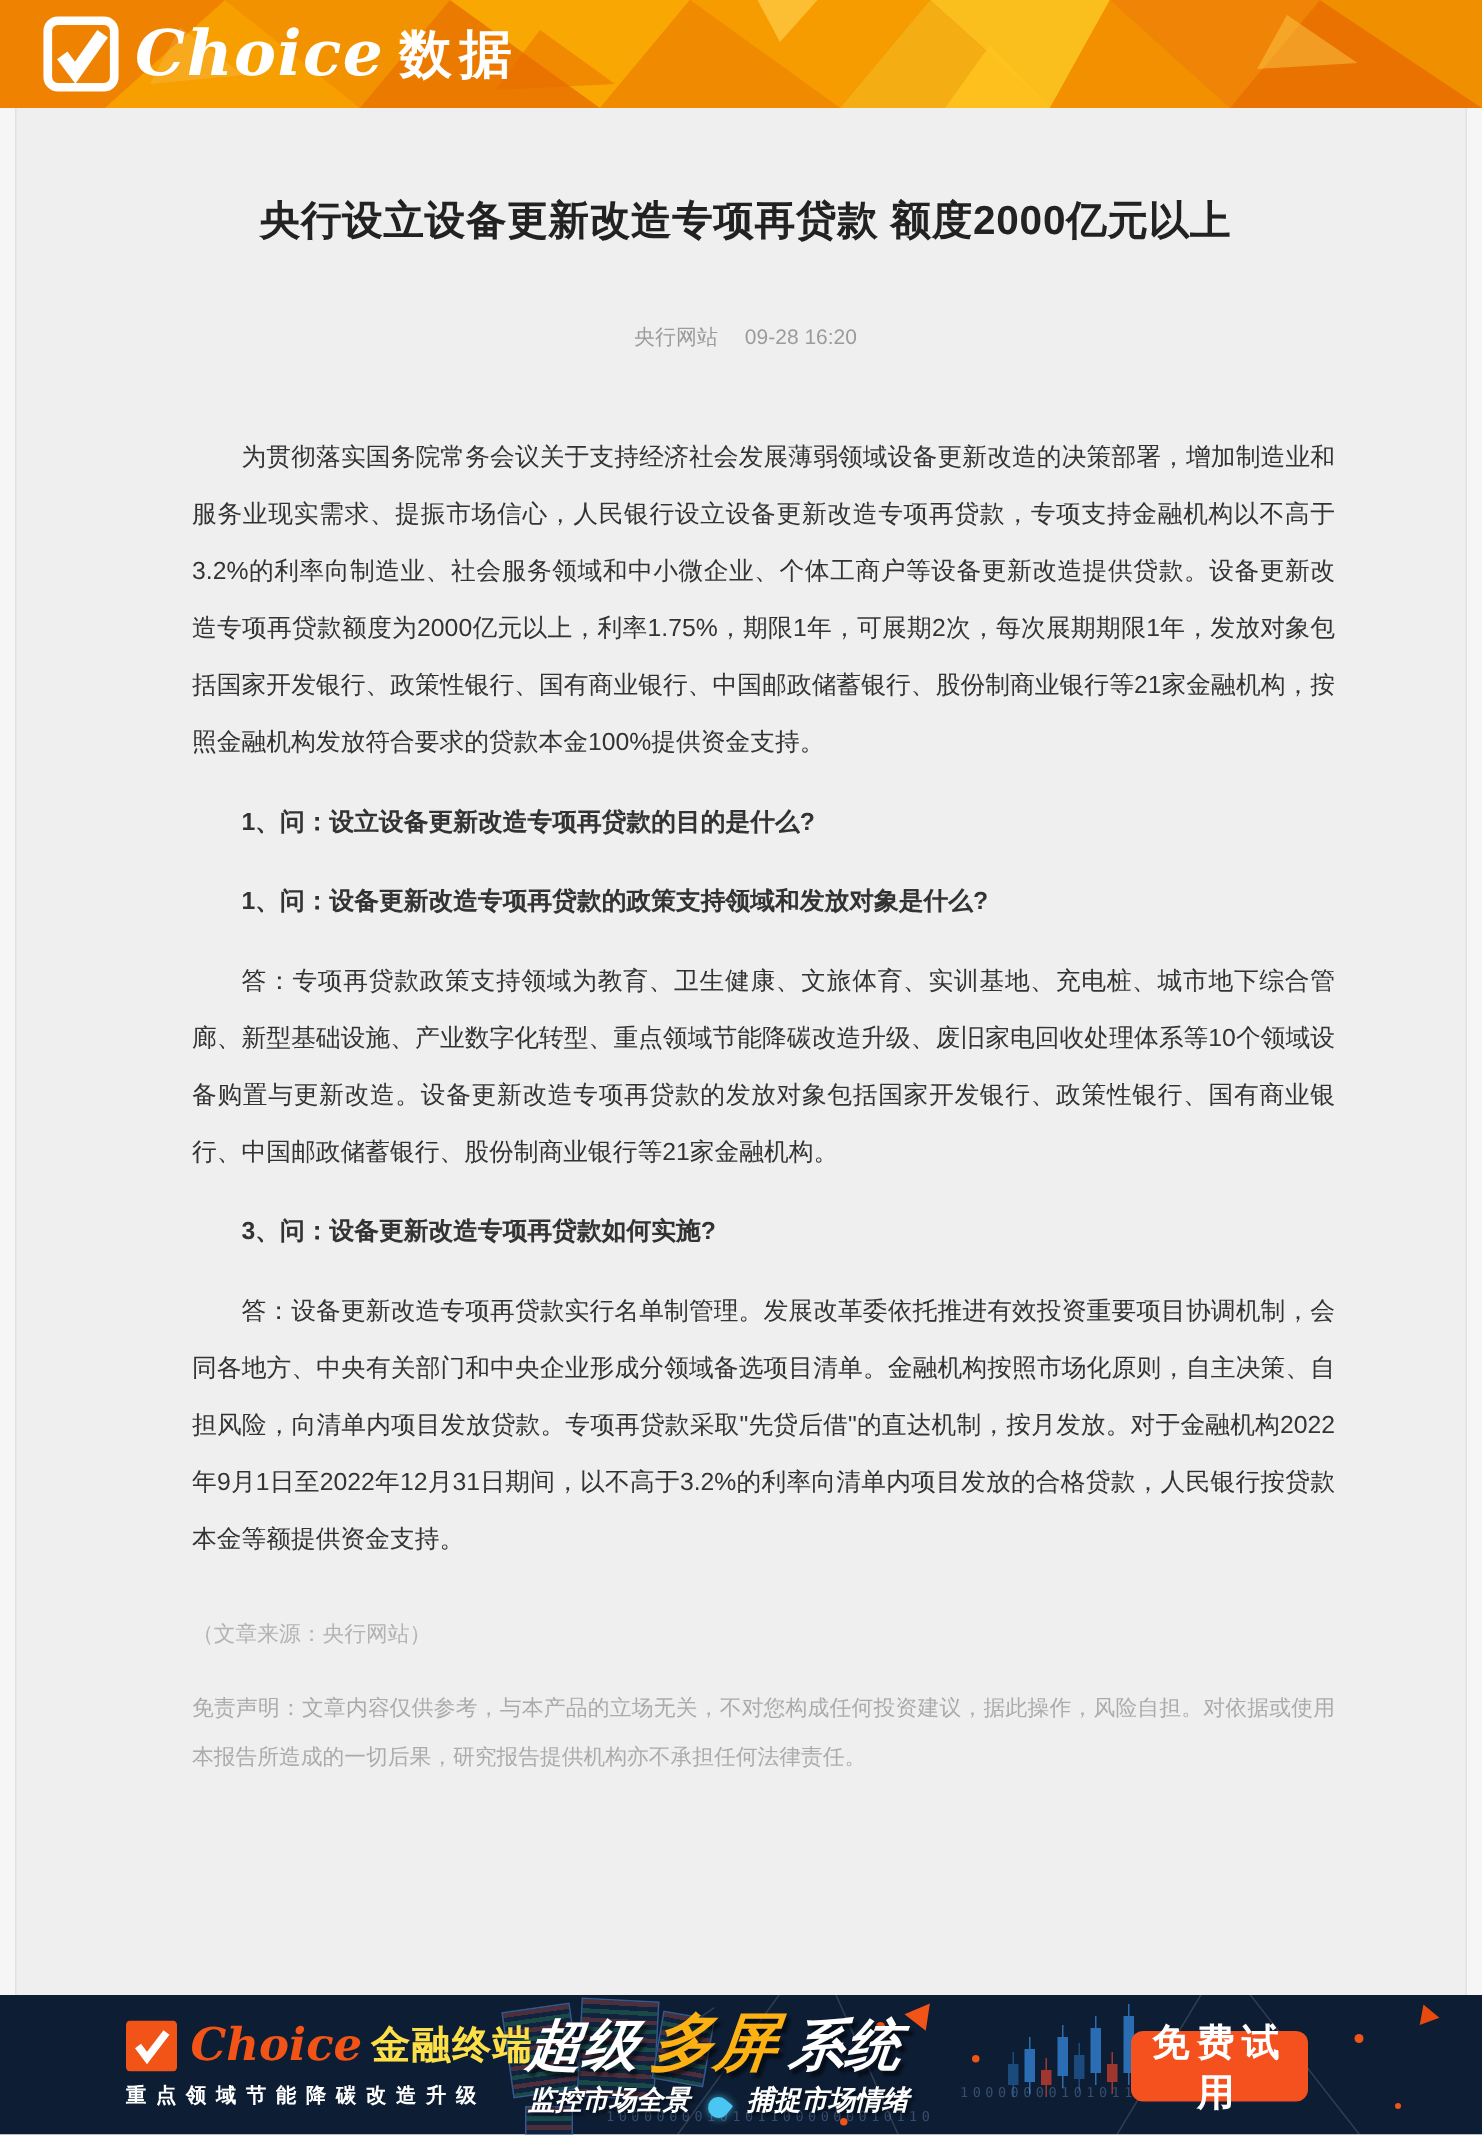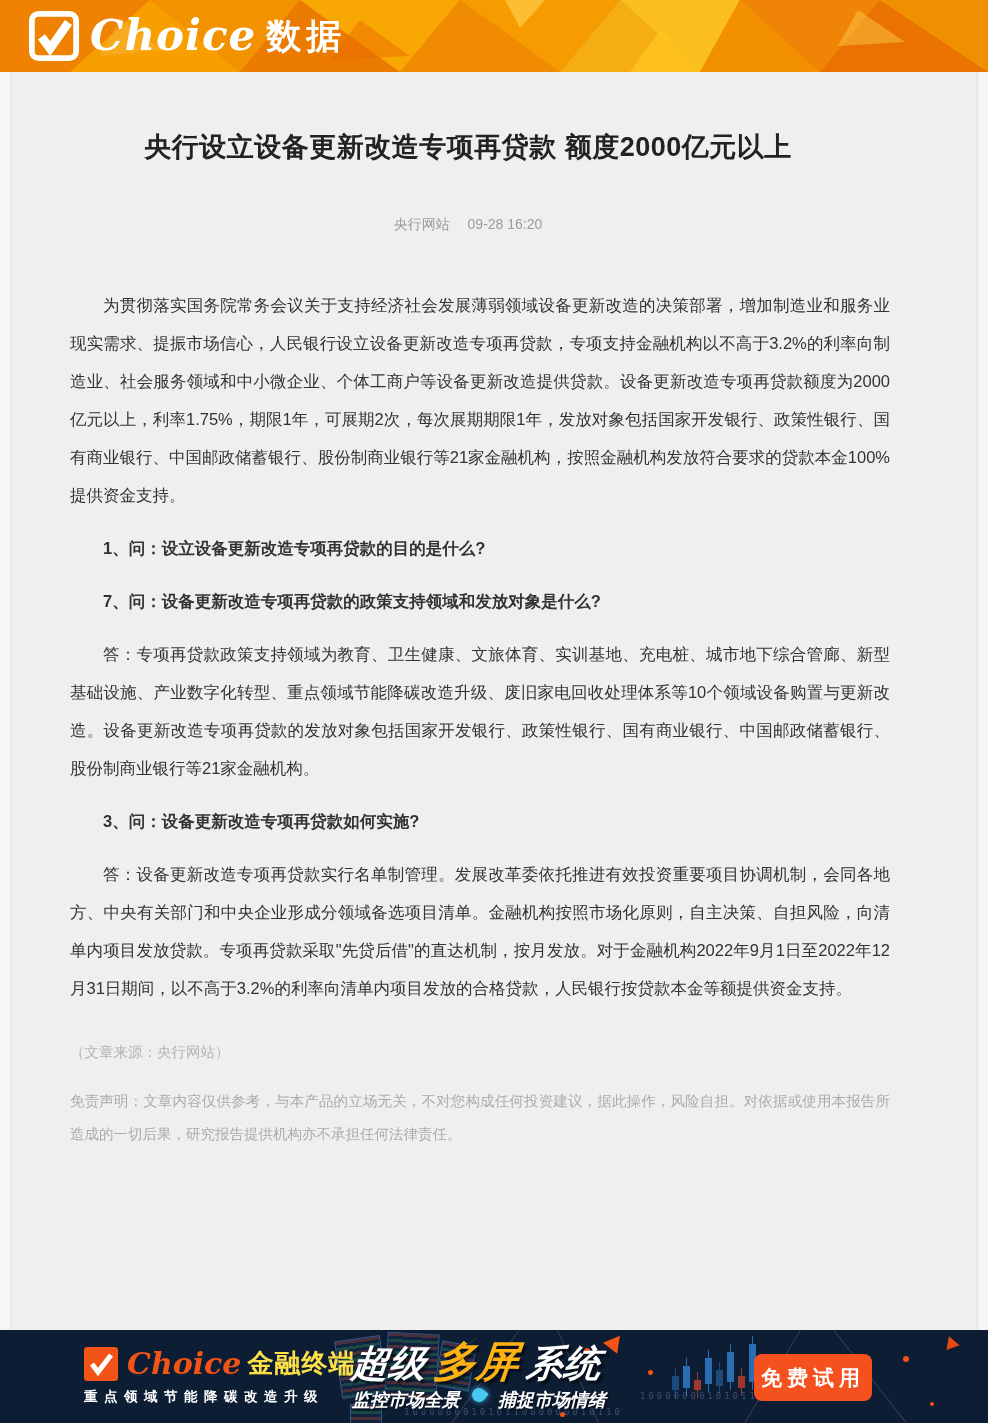--- a/index.html
+++ b/index.html
@@ -10,21 +10,21 @@
   .banner{position:relative;height:72px;background:linear-gradient(100deg,#f39200,#ef8200 60%,#f29400);overflow:hidden;}
   .banner svg.facets{position:absolute;left:0;top:0;width:100%;height:100%;display:block;}
   .brand{position:absolute;left:28px;top:0;height:72px;display:flex;align-items:center;z-index:3;cursor:pointer;}
   .brand .checkbox{margin-right:10px;display:block;}
   .brand-name{color:#fff;font-family:"DejaVu Serif","Liberation Serif",serif;
     font-style:italic;font-weight:bold;font-size:42px;line-height:42px;letter-spacing:1px;}
   .brand-suffix{color:#fff;font-weight:bold;font-size:35px;margin-left:10px;letter-spacing:5px;}
 
   
   .panel{margin:0 10px;height:1258px;box-sizing:border-box;background:#efefef;
-    border-left:1px solid #e2e2e2;border-right:1px solid #e2e2e2;padding:40px 87px 0 35px;}
+    border-left:1px solid #e2e2e2;border-right:1px solid #e2e2e2;padding:40px 87px 0 93px;}
   h1.article-title{margin:16px 0 0 0;text-align:center;font-size:27px;line-height:38px;
     color:#222;font-weight:bold;letter-spacing:0.5px;}
   .meta{margin-top:50px;text-align:center;color:#9b9b9b;font-size:14px;}
   .meta .src{margin-right:14px;}
   .article-body{margin-top:52px;font-size:16.5px;color:#333;line-height:38px;text-align:justify;margin-left:24px;}
   .article-body p{margin:0 0 15px 0;text-indent:2em;}
   .article-body p.bold{font-weight:bold;margin:15px 0;}
   p.source-note{margin:26px 0 0 0 !important;text-indent:0 !important;color:#b3b3b3;font-size:14.5px;font-weight:normal;}
   p.disclaimer{margin:14px 0 0 0 !important;text-indent:0 !important;color:#ababab;font-size:14.5px;line-height:33px;}
 
@@ -69,27 +69,27 @@
   .flogo-row svg{margin-right:9px;display:block;}
   .fbrand-name{color:#f25316;font-family:"DejaVu Serif","Liberation Serif",serif;
     font-style:italic;font-weight:bold;font-size:30px;line-height:34px;}
   .fbrand-suffix{color:#fde047;font-weight:bold;font-size:26px;margin-left:6px;letter-spacing:1px;}
   .ftagline{margin-top:7px;color:#fff;font-weight:bold;font-size:13.5px;letter-spacing:6.5px;white-space:nowrap;}
   .slogan{position:absolute;left:352px;top:4px;z-index:4;transform:skewX(-6deg);
     font-weight:bold;font-style:italic;white-space:nowrap;
     text-shadow:3px 3px 2px rgba(0,0,0,.55);}
   .slogan .s-white{color:#fff;font-size:37px;}
   .slogan .s-yellow{color:#fdb113;font-size:42px;padding:0 4px;}
-  .subs{position:absolute;left:352px;top:58px;z-index:4;display:flex;align-items:flex-start;
+  .subs{position:absolute;left:352px;top:58px;z-index:4;display:flex;align-items:flex-end;
     font-weight:bold;font-style:italic;color:#fff;font-size:18px;white-space:nowrap;
     text-shadow:2px 2px 2px rgba(0,0,0,.5);}
   .sub-divider{display:inline-block;width:14px;height:14px;margin:0 12px;background:#49c6f2;
     border-radius:70% 10% 70% 70%;transform:rotate(40deg);box-shadow:0 0 6px rgba(73,198,242,.8);}
   .cta{position:absolute;left:754px;top:24px;z-index:5;width:118px;height:47px;background:#f4511e;
-    border:none;border-radius:8px;color:#fff;font-size:21px;font-weight:bold;letter-spacing:5px;
+    border:none;border-radius:8px;color:#fff;font-size:25px;font-weight:bold;letter-spacing:5px;
     display:flex;align-items:center;justify-content:center;cursor:pointer;
     font-family:"Liberation Sans","DejaVu Sans",sans-serif;}
   .digits{position:absolute;font-family:"DejaVu Sans Mono","Liberation Mono",monospace;
     font-size:9px;color:rgba(130,170,220,.35);letter-spacing:3px;z-index:2;}
   .dg1{left:404px;bottom:6px;}
   .dg2{left:640px;bottom:22px;}
 </style>
 </head>
 <body>
 
@@ -130,21 +130,21 @@
     <h1 class="article-title">央行设立设备更新改造专项再贷款 额度2000亿元以上</h1>
 
     <div class="meta">
       <span class="src">央行网站</span>
       <span class="time">09-28 16:20</span>
     </div>
 
     <div class="article-body">
       <p>为贯彻落实国务院常务会议关于支持经济社会发展薄弱领域设备更新改造的决策部署，增加制造业和服务业现实需求、提振市场信心，人民银行设立设备更新改造专项再贷款，专项支持金融机构以不高于3.2%的利率向制造业、社会服务领域和中小微企业、个体工商户等设备更新改造提供贷款。设备更新改造专项再贷款额度为2000亿元以上，利率1.75%，期限1年，可展期2次，每次展期期限1年，发放对象包括国家开发银行、政策性银行、国有商业银行、中国邮政储蓄银行、股份制商业银行等21家金融机构，按照金融机构发放符合要求的贷款本金100%提供资金支持。</p>
       <p class="bold">1、问：设立设备更新改造专项再贷款的目的是什么?</p>
-      <p class="bold">7、问：设备更新改造专项再贷款的政策支持领域和发放对象是什么?</p>
+      <p class="bold">1、问：设备更新改造专项再贷款的政策支持领域和发放对象是什么?</p>
       <p>答：专项再贷款政策支持领域为教育、卫生健康、文旅体育、实训基地、充电桩、城市地下综合管廊、新型基础设施、产业数字化转型、重点领域节能降碳改造升级、废旧家电回收处理体系等10个领域设备购置与更新改造。设备更新改造专项再贷款的发放对象包括国家开发银行、政策性银行、国有商业银行、中国邮政储蓄银行、股份制商业银行等21家金融机构。</p>
       <p class="bold">3、问：设备更新改造专项再贷款如何实施?</p>
       <p>答：设备更新改造专项再贷款实行名单制管理。发展改革委依托推进有效投资重要项目协调机制，会同各地方、中央有关部门和中央企业形成分领域备选项目清单。金融机构按照市场化原则，自主决策、自担风险，向清单内项目发放贷款。专项再贷款采取"先贷后借"的直达机制，按月发放。对于金融机构2022年9月1日至2022年12月31日期间，以不高于3.2%的利率向清单内项目发放的合格贷款，人民银行按贷款本金等额提供资金支持。</p>
       <p class="source-note">（文章来源：央行网站）</p>
       <p class="disclaimer">免责声明：文章内容仅供参考，与本产品的立场无关，不对您构成任何投资建议，据此操作，风险自担。对依据或使用本报告所造成的一切后果，研究报告提供机构亦不承担任何法律责任。</p>
     </div>
   </main>
 
   <footer class="promo">
     <span class="fline fl1"></span>

